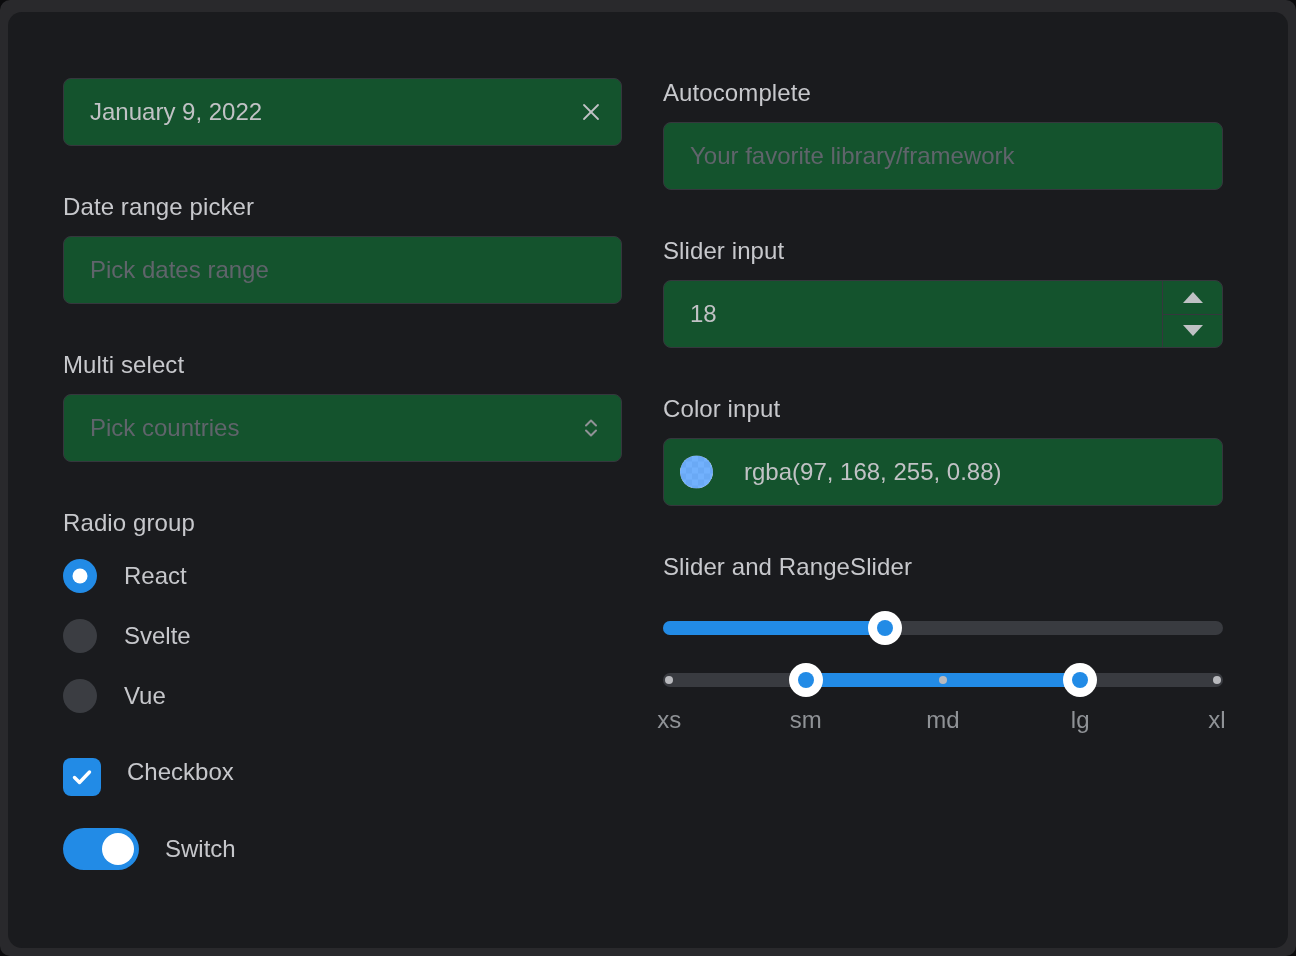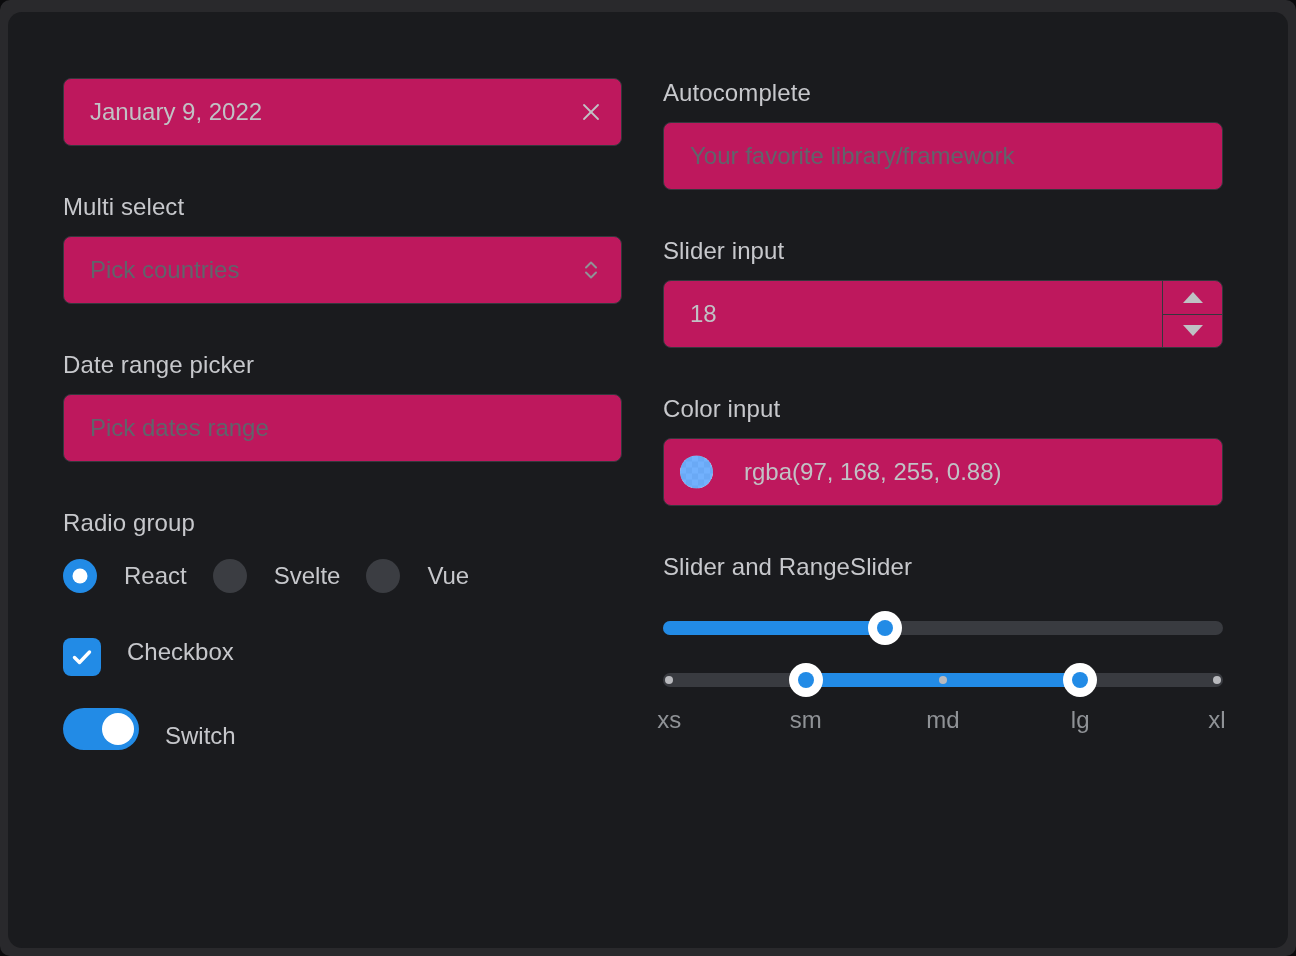--- a/index.html
+++ b/index.html
@@ -10,21 +10,21 @@
   .card  { position: absolute; left: 8px; top: 12px; width: 1280px; height: 936px;
            background: #1a1b1e; border-radius: 14px; }
   .content { position: absolute; left: 55px; top: 66px; width: 1160px;
              display: grid; grid-template-columns: 559px 560px; column-gap: 41px; }
 
   .field { margin-bottom: 46px; }
   .label { font-size: 24px; line-height: 30px; font-weight: 500; color: #c7c8cc;
            margin-bottom: 14px; letter-spacing: 0.1px; }
   .required { color: #fa5252; margin-left: 6px; }
 
-  .input { position: relative; height: 68px; width: 100%; background: #be185d;
+  .input { position: relative; height: 68px; width: 100%; background: #14532d;
            border: 1px solid #35373d; border-radius: 8px; display: flex; align-items: center; }
   .input input { width: 100%; height: 100%; background: transparent; border: none; outline: none;
                  font-family: inherit; font-size: 24px; color: #c1c2c5; padding: 0 26px; }
   .input input::placeholder { color: #60646b; opacity: 1; }
   .pad-right input { padding-right: 64px; }
 
   .right-icon { position: absolute; right: 18px; top: 50%; transform: translateY(-50%);
                 display: flex; align-items: center; justify-content: center; }
 
   
@@ -40,33 +40,33 @@
 
   
   .color-field input { padding-left: 80px; }
   .swatch { position: absolute; left: 16px; top: 50%; transform: translateY(-50%);
             width: 33px; height: 33px; border-radius: 50%; overflow: hidden;
             background:
               repeating-conic-gradient(#a9abae 0% 25%, #e8e9ea 0% 50%) 0 0 / 12px 12px; }
   .swatch-fill { position: absolute; inset: 0; border-radius: 50%; }
 
   
-  .radio-row { display: flex; gap: 26px; margin-top: 21px; margin-bottom: 45px; }
+  .radio-row { display: flex; gap: 26px; margin-top: 21px; margin-bottom: 45px; flex-direction: column; }
   .radio-item { display: flex; align-items: center; gap: 27px; cursor: pointer; }
   .radio-dot { width: 34px; height: 34px; border-radius: 50%; background: #3b3d42; position: relative; }
   .radio-item.selected .radio-dot { background: #228be6; }
   .radio-item.selected .radio-dot::after { content: ""; position: absolute; left: 50%; top: 50%;
             transform: translate(-50%, -50%); width: 15px; height: 15px; border-radius: 50%; background: #ffffff; }
   .ctrl-label { font-size: 24px; color: #c6c7cb; }
 
   .check-row { display: flex; gap: 26px; margin-bottom: 32px; cursor: pointer; }
   .checkbox-box { width: 38px; height: 38px; border-radius: 8px; background: #228be6;
                   display: flex; align-items: center; justify-content: center; }
 
-  .switch-row { display: flex; align-items: flex-end; gap: 26px; cursor: pointer; }
+  .switch-row { display: flex; align-items: center; gap: 26px; cursor: pointer; }
   .switch-track { width: 76px; height: 42px; border-radius: 21px; background: #228be6; position: relative; }
   .switch-thumb { position: absolute; right: 5px; top: 5px; width: 32px; height: 32px;
                   border-radius: 50%; background: #ffffff; }
 
   
   .slider-section-label { margin-top: 0; margin-bottom: 0; }
   .slider-wrap { position: relative; height: 14px; margin-top: 39px; }
   .range-wrap  { position: relative; height: 14px; margin-top: 38px; }
   .track { position: absolute; inset: 0; background: #393b40; border-radius: 7px; }
   .fill { position: absolute; top: 0; bottom: 0; background: #228be6; border-radius: 7px; }
@@ -97,36 +97,36 @@
             <span class="right-icon">
               <svg class="icon-svg" width="24" height="24" viewBox="0 0 24 24" fill="none" stroke="#c1c2c5" stroke-width="1.8" stroke-linecap="round">
                 <line x1="5" y1="5" x2="19" y2="19"></line>
                   <line x1="19" y1="5" x2="5" y2="19"></line>
               </svg>
             </span>
           </div>
         </div>
 
         <div class="field">
+          <div class="label">Date range picker</div>
+          <div class="input">
+            <input type="text" placeholder="Pick dates range" style="">
+          </div>
+        </div>
+
+        <div class="field">
           <div class="label">Multi select</div>
           <div class="input pad-right">
             <input type="text" readonly="" placeholder="Pick countries" style="">
             <span class="right-icon">
               <svg class="icon-svg" width="24" height="24" viewBox="0 0 24 24" fill="none" stroke="#909296" stroke-width="2" stroke-linecap="round" stroke-linejoin="round">
                 <polyline points="7,9.5 12,4.5 17,9.5"></polyline>
                   <polyline points="7,14.5 12,19.5 17,14.5"></polyline>
               </svg>
             </span>
-          </div>
-        </div>
-
-        <div class="field">
-          <div class="label">Date range picker</div>
-          <div class="input">
-            <input type="text" placeholder="Pick dates range" style="">
           </div>
         </div>
 
         <div class="label" style="margin-bottom:0;">Radio group</div>
         <div class="radio-row">
           <div class="radio-item selected">
             <span class="radio-dot"></span>
             <span class="ctrl-label">React</span>
           </div>
           <div class="radio-item">

